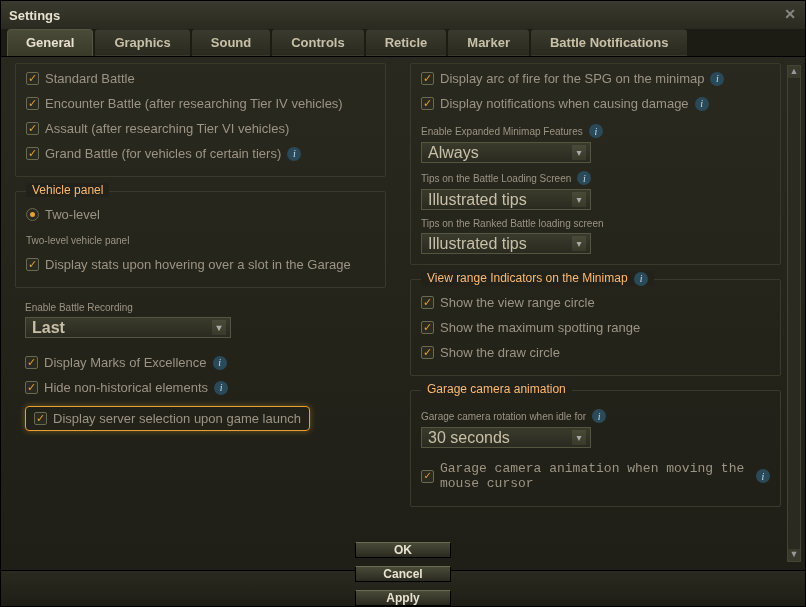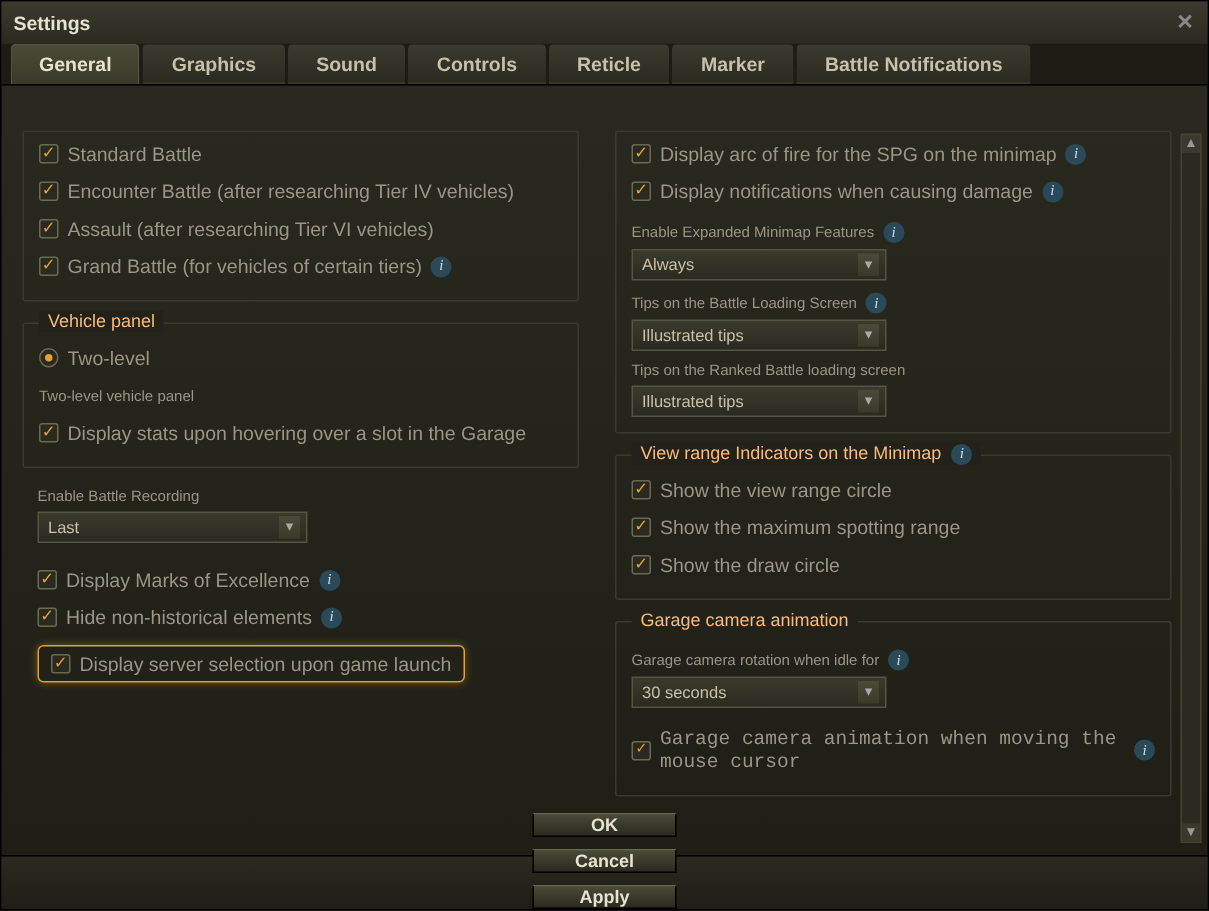--- a/index.html
+++ b/index.html
@@ -60,21 +60,20 @@
   border: 1px solid #555540;
   border-bottom: none;
 }
 .content {
   flex: 1;
   display: flex;
   overflow: hidden;
   padding: 6px;
   gap: 8px;
   position: relative;
-  margin-top: 24px;
 }
 .col {
   flex: 1;
   overflow-y: auto;
   padding: 0 8px;
 }
 .scrollbar {
   width: 14px;
   background: #2a2a20;
   border: 1px solid #444433;
@@ -153,21 +152,21 @@
   margin: 8px 0 4px 0;
   display: flex; align-items: center; gap: 6px;
 }
 .select {
   width: 170px; height: 21px;
   background: linear-gradient(#3a3a2c, #2a2a20);
   border: 1px solid #555540;
   display: flex; align-items: center;
   padding: 0 6px;
   color: #c8c0a8;
-  font-size: 11px;
+  font-size: 16px;
   position: relative;
 }
 .select::after {
   content: "▾";
   position: absolute;
   right: 4px; top: 2px;
   width: 14px; height: 15px;
   background: linear-gradient(#4a4a38, #3a3a2a);
   text-align: center;
   font-size: 10px; line-height: 15px;
@@ -252,21 +251,21 @@
         </div>
         <div class="field-label">Two-level vehicle panel</div>
         <div class="row" style="margin-top:6px;">
           <span class="cb checked"></span>
           <span class="lbl">Display stats upon hovering over a slot in the Garage</span>
         </div>
       </div>
 
       <div class="nogroup">
         <div class="field-label">Enable Battle Recording</div>
-        <div class="select" style="width:180px;">
+        <div class="select" style="width:206px;font-weight:bold;">
           <span>Last</span>
         </div>
 
         <div class="row" style="margin-top:12px;">
           <span class="cb checked"></span>
           <span class="lbl">Display Marks of Excellence</span>
           <span class="info"></span>
         </div>
         <div class="row">
           <span class="cb checked"></span>

